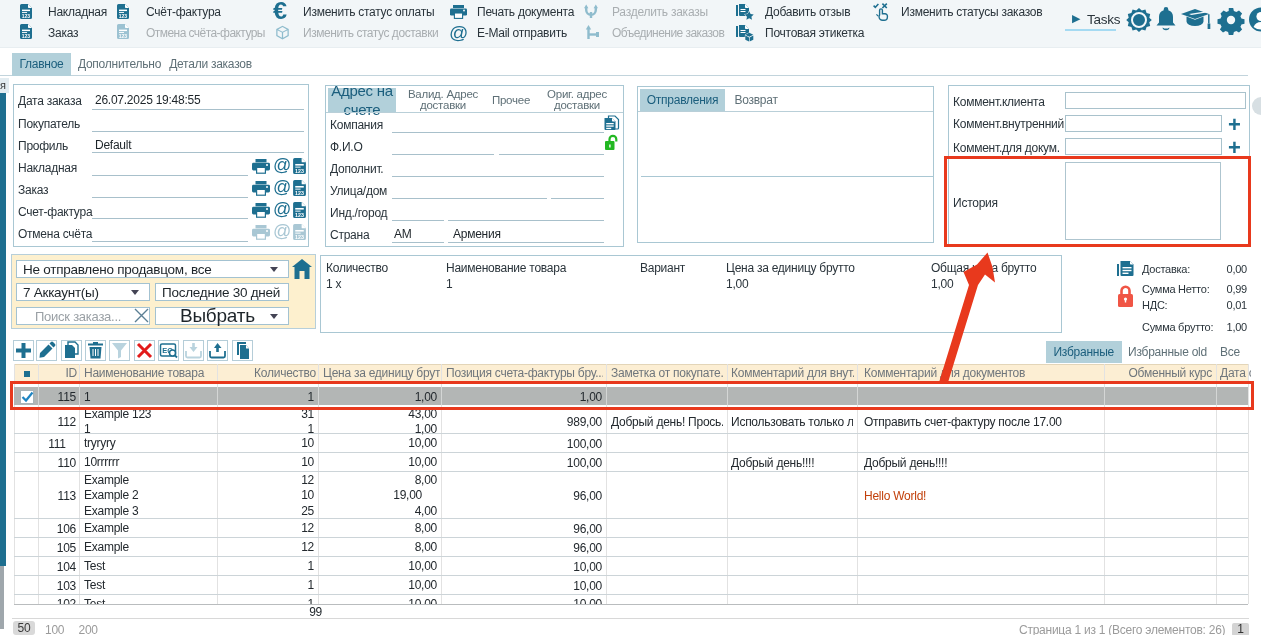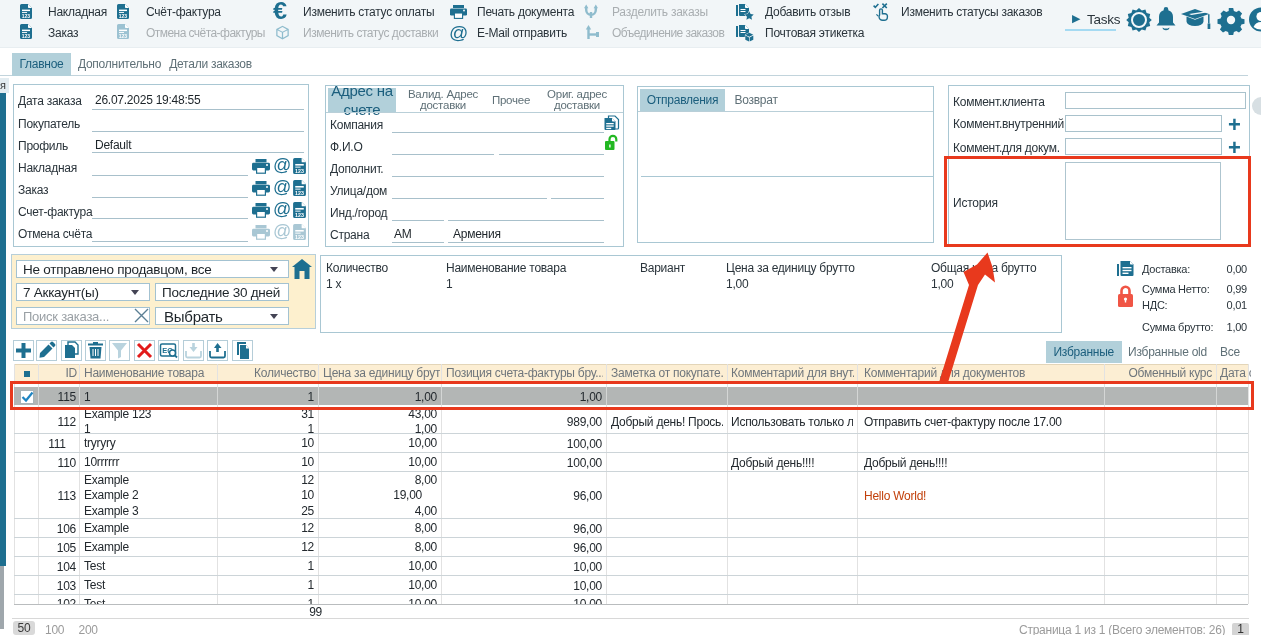--- a/index.html
+++ b/index.html
@@ -283,25 +283,25 @@
 <div id="midband">
 <div class="ab" style="left:11px;top:254px;width:305px;height:75px;background:#fdf0ce;border:1.5px solid #b7cfda"></div>
 <div style="position:absolute;background:#fff;border:1px solid #a3c2d1;font-size:13.5px;color:#1d2429;display:flex;align-items:center;padding-left:6px;white-space:nowrap;left:16px;top:260px;width:273px;height:18px">Не отправлено продавцом, все</div>
 <div class="ab" style="left:270px;top:267px;width:0;height:0;border-left:4px solid transparent;border-right:4px solid transparent;border-top:5px solid #445;"></div>
 <svg style="left:292px;top:259px" width="20" height="20" viewBox="0 0 20 20">
       <path fill="#1e6f90" d="M10 0 L20 8 H17.5 V20 H12.5 V12 H7.5 V20 H2.5 V8 H0 Z"></path>
     </svg>
 <div style="position:absolute;background:#fff;border:1px solid #a3c2d1;font-size:13.5px;color:#1d2429;display:flex;align-items:center;padding-left:6px;white-space:nowrap;left:16px;top:283px;width:134px;height:18px">7 Аккаунт(ы)</div>
 <div class="ab" style="left:131px;top:290px;width:0;height:0;border-left:4px solid transparent;border-right:4px solid transparent;border-top:5px solid #445;"></div>
 <div style="position:absolute;background:#fff;border:1px solid #a3c2d1;font-size:13.5px;color:#1d2429;display:flex;align-items:center;padding-left:6px;white-space:nowrap;left:155px;top:283px;width:134px;height:18px">Последние 30 дней</div>
-<div style="position:absolute;background:#fff;border:1px solid #a3c2d1;font-size:13.5px;color:#1d2429;display:flex;align-items:center;padding-left:6px;white-space:nowrap;left:16px;top:307px;width:134px;height:18px;color:#9aa0a5;font-size:13px">Поиск заказа...</div>
+<div style="position:absolute;background:#fff;border:1px solid #a3c2d1;font-size:13.5px;color:#1d2429;display:flex;align-items:center;padding-left:18px;white-space:nowrap;left:16px;top:307px;width:134px;height:18px;color:#9aa0a5;font-size:13px">Поиск заказа...</div>
 <svg style="left:135px;top:309px" width="13" height="13" viewBox="0 0 13 13">
       <path stroke="#5b7f94" stroke-width="1.4" d="M0 0 L13 13 M13 0 L0 13"></path>
     </svg>
-<div style="position:absolute;background:#fff;border:1px solid #a3c2d1;font-size:15px;color:#1d2429;display:flex;align-items:center;padding-left:8px;white-space:nowrap;left:155px;top:307px;width:134px;height:18px">Выбрать</div>
+<div style="position:absolute;background:#fff;border:1px solid #a3c2d1;font-size:19px;color:#1d2429;display:flex;align-items:center;padding-left:24px;white-space:nowrap;left:155px;top:307px;width:134px;height:18px">Выбрать</div>
 <div class="ab" style="left:270px;top:314px;width:0;height:0;border-left:4px solid transparent;border-right:4px solid transparent;border-top:5px solid #445;"></div>
 <div class="panel" style="left:320px;top:255px;width:742px;height:78px"></div>
 <div style="position:absolute;font-size:12px;color:#2a343b;white-space:nowrap;left:326px;top:261px">Количество</div>
 <div style="position:absolute;font-size:12px;color:#2a343b;white-space:nowrap;left:446px;top:261px">Наименование товара</div>
 <div style="position:absolute;font-size:12px;color:#2a343b;white-space:nowrap;left:640px;top:261px">Вариант</div>
 <div style="position:absolute;font-size:12px;color:#2a343b;white-space:nowrap;left:726px;top:261px">Цена за единицу брутто</div>
 <div style="position:absolute;font-size:12px;color:#2a343b;white-space:nowrap;left:931px;top:261px">Общая цена брутто</div>
 <div style="position:absolute;font-size:12px;color:#2a343b;white-space:nowrap;left:326px;top:277px">1 x</div>
 <div style="position:absolute;font-size:12px;color:#2a343b;white-space:nowrap;left:446px;top:277px">1</div>
 <div style="position:absolute;font-size:12px;color:#2a343b;white-space:nowrap;left:726px;top:277px">1,00</div>

